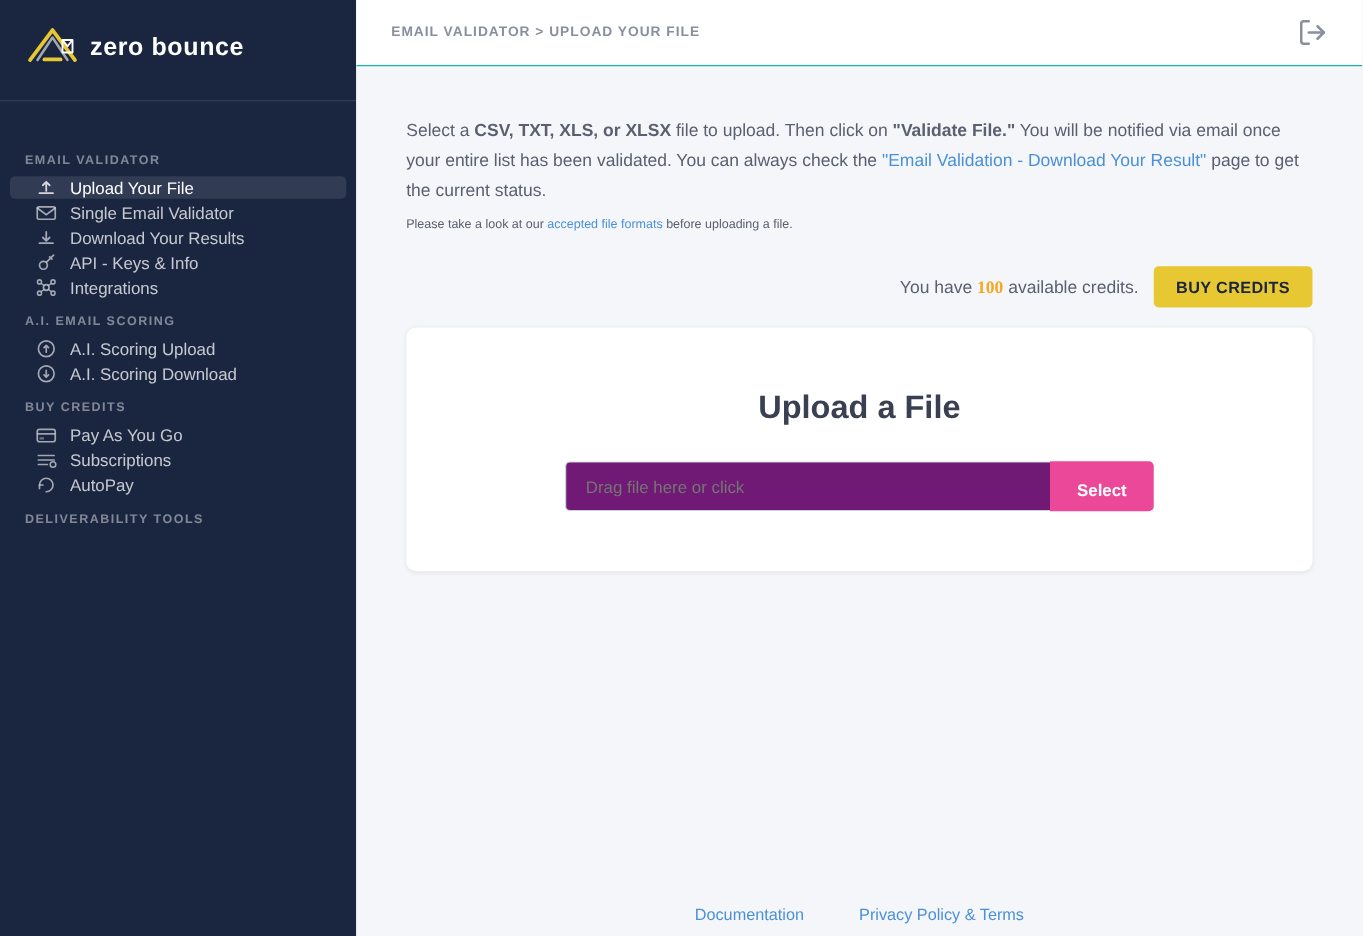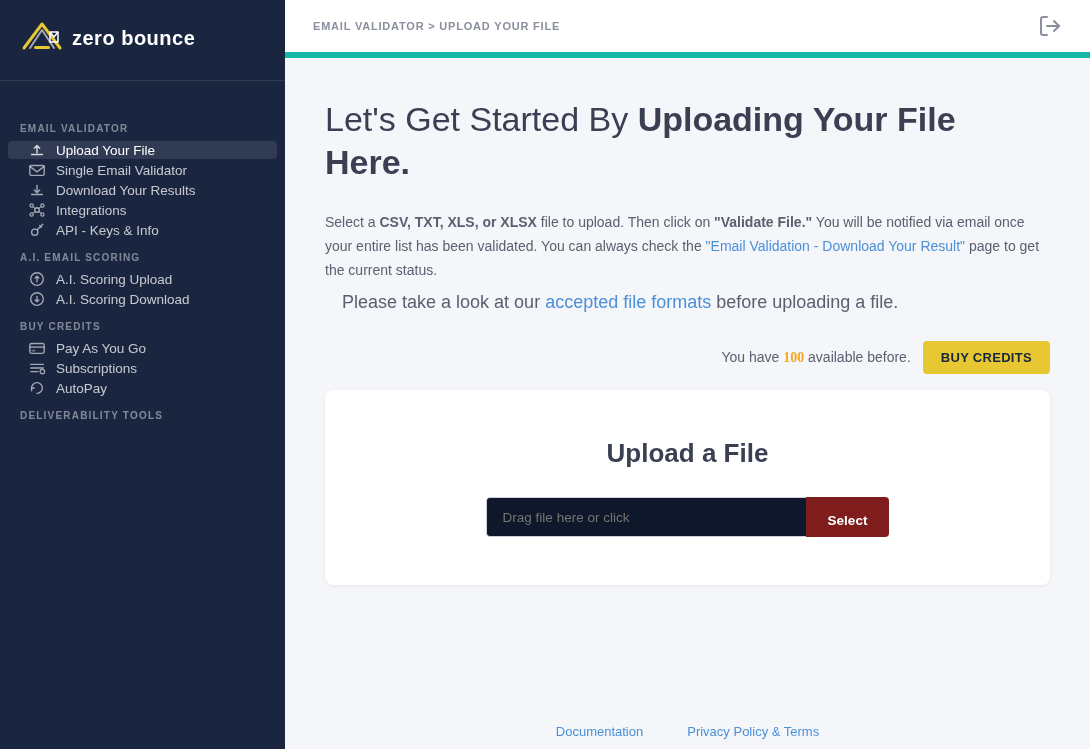--- a/index.html
+++ b/index.html
@@ -71,21 +71,21 @@
       flex-direction: column;
       overflow-y: auto;
       background: #f5f6fa;
     }
     .top-bar {
       background: #fff;
       padding: 14px 28px;
       display: flex;
       align-items: center;
       justify-content: space-between;
-      border-bottom: 6px solid #14b8a6;
+      border-bottom: 1px solid #14b8a6;
     }
     .breadcrumb {
       font-size: 11px;
       font-weight: 600;
       letter-spacing: 0.8px;
       color: #8a8f9e;
       text-transform: uppercase;
     }
     .logout-icon {
       width: 24px;
@@ -111,24 +111,23 @@
       font-size: 14px;
       color: #5a6070;
       line-height: 1.7;
       margin-bottom: 10px;
     }
     .instructions a {
       color: #4a90d9;
       text-decoration: none;
     }
     .instructions-2 {
-      font-size: 18px;
+      font-size: 10px;
       color: #5a6070;
       margin-bottom: 28px;
-      margin-left: 17px;
     }
     .instructions-2 a {
       color: #4a90d9;
       text-decoration: none;
     }
     .credits-row {
       display: flex;
       align-items: center;
       justify-content: flex-end;
       gap: 12px;
@@ -174,27 +173,27 @@
       justify-content: center;
       gap: 0;
     }
     .drag-drop-input {
       border: 1px solid #cdd2de;
       border-right: none;
       border-radius: 4px 0 0 4px;
       padding: 10px 16px;
       font-size: 13.5px;
       color: #aab0be;
-      width: 320px;
+      width: 388px;
       outline: none;
-      background: #0f172a;
+      background: #701a75;
       height: 40px;
     }
     .select-btn {
-      background: #7f1d1d;
+      background: #ec4899;
       color: #fff;
       border: none;
       padding: 16px 22px;
       font-size: 13.5px;
       font-weight: 600;
       border-radius: 0 4px 4px 0;
       cursor: pointer;
       height: 40px;
       white-space: nowrap;
     }
@@ -249,41 +248,41 @@
 
   <div class="sidebar-item">
     <svg class="sidebar-item-icon" viewBox="0 0 20 20" fill="none">
       <path d="M10 5v8M7 10l3 3 3-3M4 15h12" stroke="currentColor" stroke-width="1.6" stroke-linecap="round" stroke-linejoin="round"></path>
     </svg>
     <span>Download Your Results</span>
   </div>
 
   <div class="sidebar-item">
     <svg class="sidebar-item-icon" viewBox="0 0 20 20" fill="none">
+      <circle cx="7.5" cy="12.5" r="3.5" stroke="currentColor" stroke-width="1.5"></circle>
+      <path d="M10.5 9.5l6-6M13 5l2 2" stroke="currentColor" stroke-width="1.5" stroke-linecap="round"></path>
+    </svg>
+    <span>API - Keys &amp; Info</span>
+  </div>
+
+  <div class="sidebar-item">
+    <svg class="sidebar-item-icon" viewBox="0 0 20 20" fill="none">
       <circle cx="10" cy="10" r="2.5" stroke="currentColor" stroke-width="1.5"></circle>
       <circle cx="4" cy="5" r="1.8" stroke="currentColor" stroke-width="1.4"></circle>
       <circle cx="16" cy="5" r="1.8" stroke="currentColor" stroke-width="1.4"></circle>
       <circle cx="4" cy="15" r="1.8" stroke="currentColor" stroke-width="1.4"></circle>
       <circle cx="16" cy="15" r="1.8" stroke="currentColor" stroke-width="1.4"></circle>
       <line x1="5.5" y1="6.5" x2="8.5" y2="8.5" stroke="currentColor" stroke-width="1.2"></line>
       <line x1="14.5" y1="6.5" x2="11.5" y2="8.5" stroke="currentColor" stroke-width="1.2"></line>
       <line x1="5.5" y1="13.5" x2="8.5" y2="11.5" stroke="currentColor" stroke-width="1.2"></line>
       <line x1="14.5" y1="13.5" x2="11.5" y2="11.5" stroke="currentColor" stroke-width="1.2"></line>
     </svg>
     <span>Integrations</span>
   </div>
 
-  <div class="sidebar-item">
-    <svg class="sidebar-item-icon" viewBox="0 0 20 20" fill="none">
-      <circle cx="7.5" cy="12.5" r="3.5" stroke="currentColor" stroke-width="1.5"></circle>
-      <path d="M10.5 9.5l6-6M13 5l2 2" stroke="currentColor" stroke-width="1.5" stroke-linecap="round"></path>
-    </svg>
-    <span>API - Keys &amp; Info</span>
-  </div>
-
   <div class="sidebar-section-label">A.I. EMAIL SCORING</div>
 
   <div class="sidebar-item">
     <svg class="sidebar-item-icon" viewBox="0 0 20 20" fill="none">
       <circle cx="10" cy="10" r="7" stroke="currentColor" stroke-width="1.5"></circle>
       <path d="M10 13V7M8 9l2-2 2 2" stroke="currentColor" stroke-width="1.5" stroke-linecap="round" stroke-linejoin="round"></path>
     </svg>
     <span>A.I. Scoring Upload</span>
   </div>
 
@@ -330,35 +329,32 @@
   <div class="top-bar">
     <span class="breadcrumb">EMAIL VALIDATOR &gt; UPLOAD YOUR FILE</span>
     <svg class="logout-icon" viewBox="0 0 24 24" fill="none">
       <path d="M9 21H5a2 2 0 0 1-2-2V5a2 2 0 0 1 2-2h4" stroke="currentColor" stroke-width="2" stroke-linecap="round" stroke-linejoin="round"></path>
       <polyline points="16,17 21,12 16,7" stroke="currentColor" stroke-width="2" stroke-linecap="round" stroke-linejoin="round"></polyline>
       <line x1="21" y1="12" x2="9" y2="12" stroke="currentColor" stroke-width="2" stroke-linecap="round"></line>
     </svg>
   </div>
 
   <div class="page-body">
-    <h1 class="page-title">
-      <span>Let's Get Started By </span><strong>Uploading Your File Here.</strong>
-    </h1>
 
     <p class="instructions">
       <span>Select a </span><strong>CSV, TXT, XLS, or XLSX</strong><span> file to upload. Then click on </span><strong>"Validate File."</strong><span> You will be notified via email once your entire list has been validated. You can always check the </span><a href="#">"Email Validation - Download Your Result"</a><span> page to get the current status.</span>
     </p>
 
     <p class="instructions-2">
       <span>Please take a look at our </span><a href="#">accepted file formats</a><span> before uploading a file.</span>
     </p>
 
     <div class="credits-row">
       <span class="credits-text">
-        <span>You have </span><span class="credits-number">100</span><span> available before.</span>
+        <span>You have </span><span class="credits-number">100</span><span> available credits.</span>
       </span>
       <button class="buy-credits-btn">BUY CREDITS</button>
     </div>
 
     <div class="upload-card">
       <div class="upload-card-title">Upload a File</div>
       <div class="upload-input-row">
         <input type="text" class="drag-drop-input" readonly="" placeholder="Drag file here or click" style="">
         <button class="select-btn">Select</button>
       </div>

